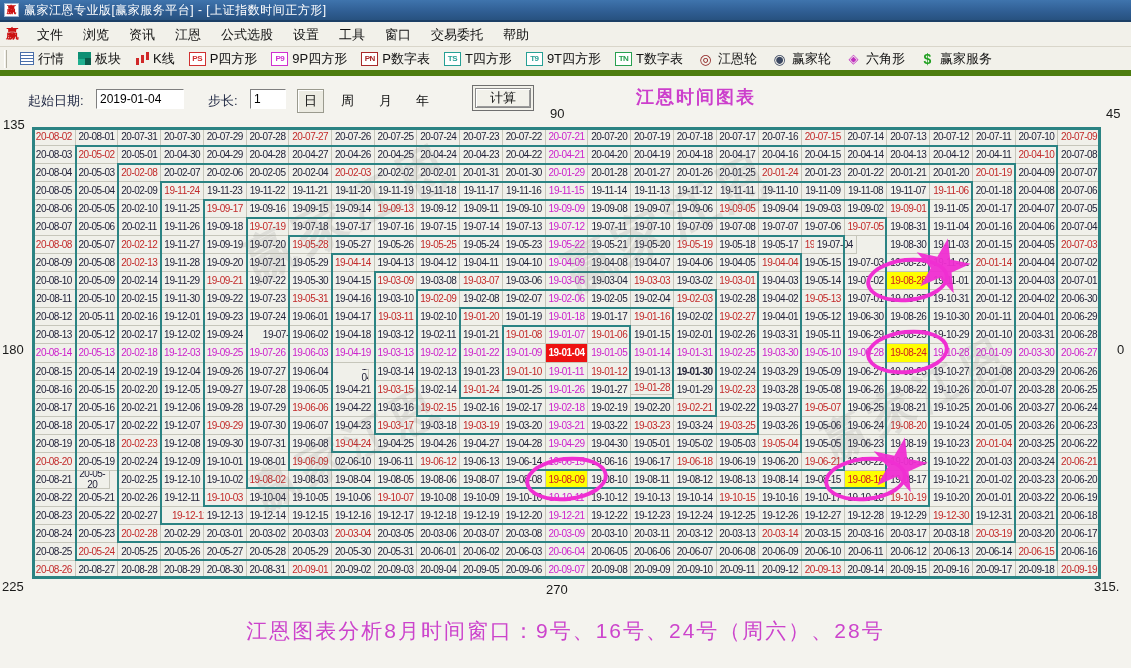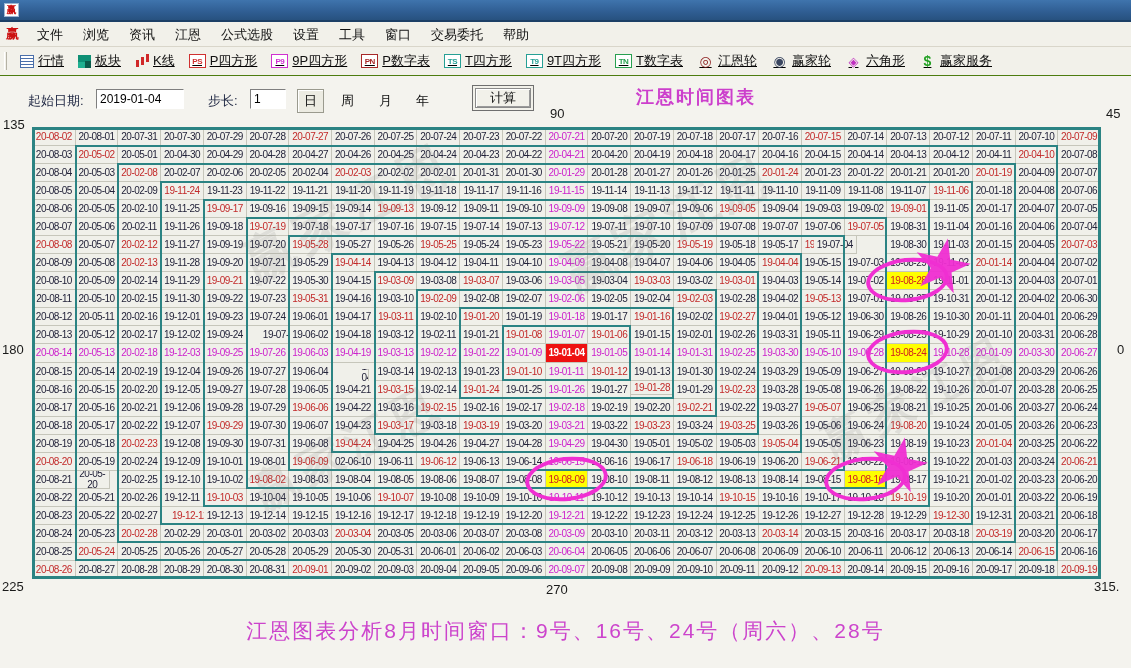--- a/index.html
+++ b/index.html
@@ -12,21 +12,21 @@
   .app-icon { width:15px; height:14px; background:#fff; border:1px solid #9db6d4; color:#cc1111;
     font-size:10px; font-weight:bold; line-height:12px; text-align:center; margin-right:5px; }
   .win-title { color:#ffffff; font-size:12px; letter-spacing:0.5px; }
 
   
   .menubar { height:25px; background:#f2f1ea; border-bottom:1px solid #d9d6ca; display:flex; align-items:center; }
   .menu-logo { color:#cc1111; font-weight:bold; font-size:13px; padding:0 8px 0 6px; }
   .menu-item { font-size:13px; color:#111; padding:0 10px; line-height:25px; cursor:default; }
 
   
-  .toolbar { height:29px; background:#f2f1ea; border-bottom:1px solid #4d7c0f; display:flex; align-items:center;text-decoration:underline; }
+  .toolbar { height:29px; background:#f2f1ea; border-bottom:6px solid #4d7c0f; display:flex; align-items:center; }
   .grip { width:3px; height:18px; border-left:1px solid #fff; border-right:1px solid #b5b2a5; margin:0 6px 0 4px; }
   .tool-item { display:flex; align-items:center; gap:4px; padding:0 7px; font-size:13px; color:#111; height:100%; }
   .tbicon { display:inline-flex; align-items:center; justify-content:center; width:17px; height:16px; font-size:13px; }
   .badge { width:17px; height:14px; border:1px solid; font-size:8px; font-weight:bold; background:#fff;
     display:inline-flex; align-items:center; justify-content:center; letter-spacing:-0.5px; }
   .b-ps { color:#d03030; border-color:#d03030; }
   .b-p9 { color:#d030d0; border-color:#d030d0; }
   .b-pn { color:#a82828; border-color:#a82828; }
   .b-ts { color:#26a095; border-color:#26a095; }
   .b-t9 { color:#26a095; border-color:#26a095; }
@@ -84,20 +84,21 @@
 
   
   .footer { position:absolute; left:0; top:617px; width:1131px; text-align:center;
     font-size:21px; color:#cc44cc; letter-spacing:2px; }
 </style>
 </head>
 <body>
 
 <div class="titlebar">
   <span class="app-icon">赢</span>
+  <span class="win-title">赢家江恩专业版[赢家服务平台] - [上证指数时间正方形]</span>
 </div>
 
 <div class="menubar">
   <span class="menu-logo">赢</span>
   <span class="menu-item">文件</span>
   <span class="menu-item">浏览</span>
   <span class="menu-item">资讯</span>
   <span class="menu-item">江恩</span>
   <span class="menu-item">公式选股</span>
   <span class="menu-item">设置</span>
@@ -525,21 +526,21 @@
     <div class="gcell" style="left: 213.6px; top: 234.52px; width: 42.72px; height: 18.04px;">19-07-27</div>
     <div class="gcell" style="left: 256.32px; top: 234.52px; width: 42.72px; height: 18.04px;">19-06-04</div>
     <div class="gcell" style="left: 299.04px; top: 241px; width: 33px; height: 18.04px; padding-left: 36px;">19-04-20</div>
     <div class="gcell" style="left: 341.76px; top: 234.52px; width: 42.72px; height: 18.04px;">19-03-14</div>
     <div class="gcell" style="left: 384.48px; top: 234.52px; width: 42.72px; height: 18.04px;">19-02-13</div>
     <div class="gcell" style="left: 427.2px; top: 234.52px; width: 42.72px; height: 18.04px;">19-01-23</div>
     <div class="gcell diag" style="left: 469.92px; top: 234.52px; width: 42.72px; height: 18.04px;">19-01-10</div>
     <div class="gcell axis" style="left: 512.64px; top: 234.52px; width: 42.72px; height: 18.04px;">19-01-11</div>
     <div class="gcell diag" style="left: 555.36px; top: 234.52px; width: 42.72px; height: 18.04px;">19-01-12</div>
     <div class="gcell" style="left: 598.08px; top: 234.52px; width: 42.72px; height: 18.04px;">19-01-13</div>
-    <div class="gcell" style="left: 640.8px; top: 234.52px; width: 42.72px; height: 18.04px;">19-01-30</div>
+    <div class="gcell" style="left: 640.8px; top: 234.52px; width: 42.72px; height: 18.04px; font-weight: bold;">19-01-30</div>
     <div class="gcell" style="left: 683.52px; top: 234.52px; width: 42.72px; height: 18.04px;">19-02-24</div>
     <div class="gcell" style="left: 726.24px; top: 234.52px; width: 42.72px; height: 18.04px;">19-03-29</div>
     <div class="gcell" style="left: 768.96px; top: 234.52px; width: 42.72px; height: 18.04px;">19-05-09</div>
     <div class="gcell" style="left: 811.68px; top: 234.52px; width: 42.72px; height: 18.04px;">19-06-27</div>
     <div class="gcell" style="left: 854.4px; top: 234.52px; width: 42.72px; height: 18.04px;">19-08-23</div>
     <div class="gcell" style="left: 897.12px; top: 234.52px; width: 42.72px; height: 18.04px;">19-10-27</div>
     <div class="gcell" style="left: 939.84px; top: 234.52px; width: 42.72px; height: 18.04px;">20-01-08</div>
     <div class="gcell" style="left: 982.56px; top: 234.52px; width: 42.72px; height: 18.04px;">20-03-29</div>
     <div class="gcell" style="left: 1025.28px; top: 234.52px; width: 42.72px; height: 18.04px;">20-06-26</div>
     <div class="gcell" style="left: 0px; top: 252.56px; width: 42.72px; height: 18.04px;">20-08-16</div>

